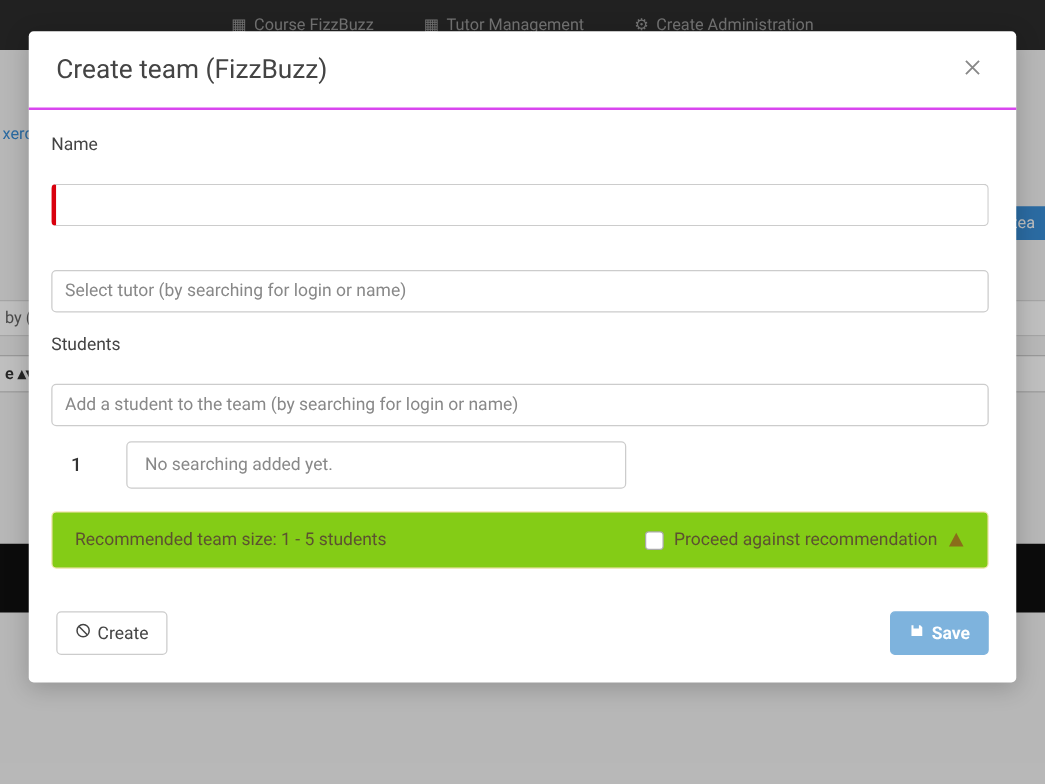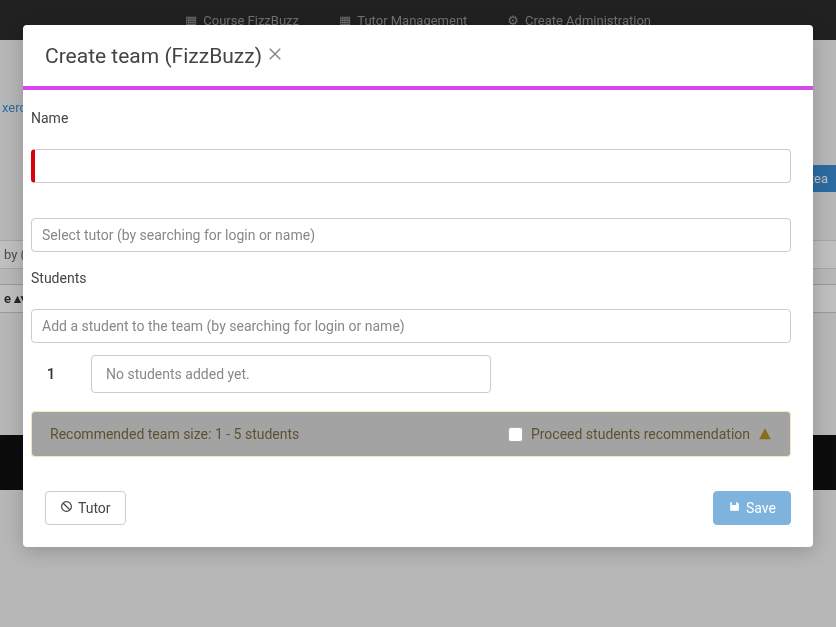--- a/index.html
+++ b/index.html
@@ -90,41 +90,42 @@
       background: #fff;
       width: 790px;
       margin-top: 25px;
       border-radius: 4px;
       box-shadow: 0 4px 20px rgba(0,0,0,0.2);
       display: flex;
       flex-direction: column;
     }
     .modal-header {
       display: flex;
+      justify-content: space-between;
       align-items: center;
       padding: 16px 22px;
-      border-bottom: 4px solid #d946ef;
+      border-bottom: 2px solid #d946ef;
     }
     .modal-title {
       font-size: 21px;
       font-weight: 400;
       color: #444;
     }
     .close-btn {
       background: none;
       border: none;
       cursor: pointer;
       color: #888;
       padding: 4px;
       display: flex;
     }
     .close-btn svg { width: 18px; height: 18px; }
 
     .modal-body {
-      padding: 20px 22px 8px 8px;
+      padding: 20px 22px 8px 18px;
     }
     .field { margin-bottom: 18px; }
     .field-label {
       display: block;
       font-size: 14px;
       color: #444;
       margin-bottom: 6px;
     }
     .help-icon {
       display: inline-flex;
@@ -171,21 +172,21 @@
     }
     .student-box {
       border: 1px solid #ccc;
       border-radius: 4px;
       padding: 10px 14px;
       color: #888;
       font-size: 14px;
       width: 400px;
     }
     .recommend-bar {
-      background: #a3a3a3;
+      background: #84cc16;
       border: 1px solid #f5e6b8;
       border-radius: 4px;
       padding: 14px 18px;
       display: flex;
       justify-content: space-between;
       align-items: center;
       font-size: 14px;
       color: #5c5230;
       margin-bottom: 10px;
     }
@@ -226,20 +227,21 @@
     }
     .btn-cancel {
       background: #fff;
       border: 1px solid #ccc;
       color: #444;
     }
     .btn-save {
       background: #7eb3dd;
       color: #fff;
       border: 1px solid #7eb3dd;
+      font-weight: bold;
     }
     .btn svg { width: 13px; height: 13px; }
   </style>
 </head>
 <body>
 
 <div class="bg-nav">
   <span>▦ <span>Course FizzBuzz</span></span>
   <span>▦ <span>Tutor Management</span></span>
   <span>⚙ <span>Create Administration</span></span>
@@ -278,47 +280,47 @@
         <input class="text-input" type="text" placeholder="Select tutor (by searching for login or name)" style="">
       </div>
 
       <div class="field" style="margin-bottom:4px">
         <label class="field-label">Students</label>
         <input class="text-input" type="text" placeholder="Add a student to the team (by searching for login or name)" style="">
       </div>
 
       <div class="student-row">
         <div class="student-num">1</div>
-        <div class="student-box">No students added yet.</div>
+        <div class="student-box">No searching added yet.</div>
       </div>
 
       <div class="recommend-bar">
         <div>Recommended team size: 1 - 5 students</div>
         <div class="recommend-right">
           <span class="chk"></span>
-          <span>Proceed students recommendation</span>
+          <span>Proceed against recommendation</span>
           <span class="warn-icon">
             <svg viewBox="0 0 24 24" fill="currentColor">
                 <path d="M12 2 L22 21 H2 Z M11 9h2v6h-2z M11 17h2v2h-2z"></path>
               </svg>
           </span>
         </div>
       </div>
 
     </div>
 
     <div class="modal-footer">
       <button class="btn btn-cancel">
         <span>
           <svg viewBox="0 0 24 24" fill="none" stroke="currentColor" stroke-width="2.2">
               <circle cx="12" cy="12" r="9"></circle>
               <path d="M6 6 L18 18"></path>
             </svg>
         </span>
-        <span>Tutor</span>
+        <span>Create</span>
       </button>
       <button class="btn btn-save">
         <span>
           <svg viewBox="0 0 24 24" fill="currentColor">
               <path d="M4 4h13l3 3v13H4z M7 4v5h8V4 M7 20v-7h10v7"></path>
             </svg>
         </span>
         <span>Save</span>
       </button>
     </div>

